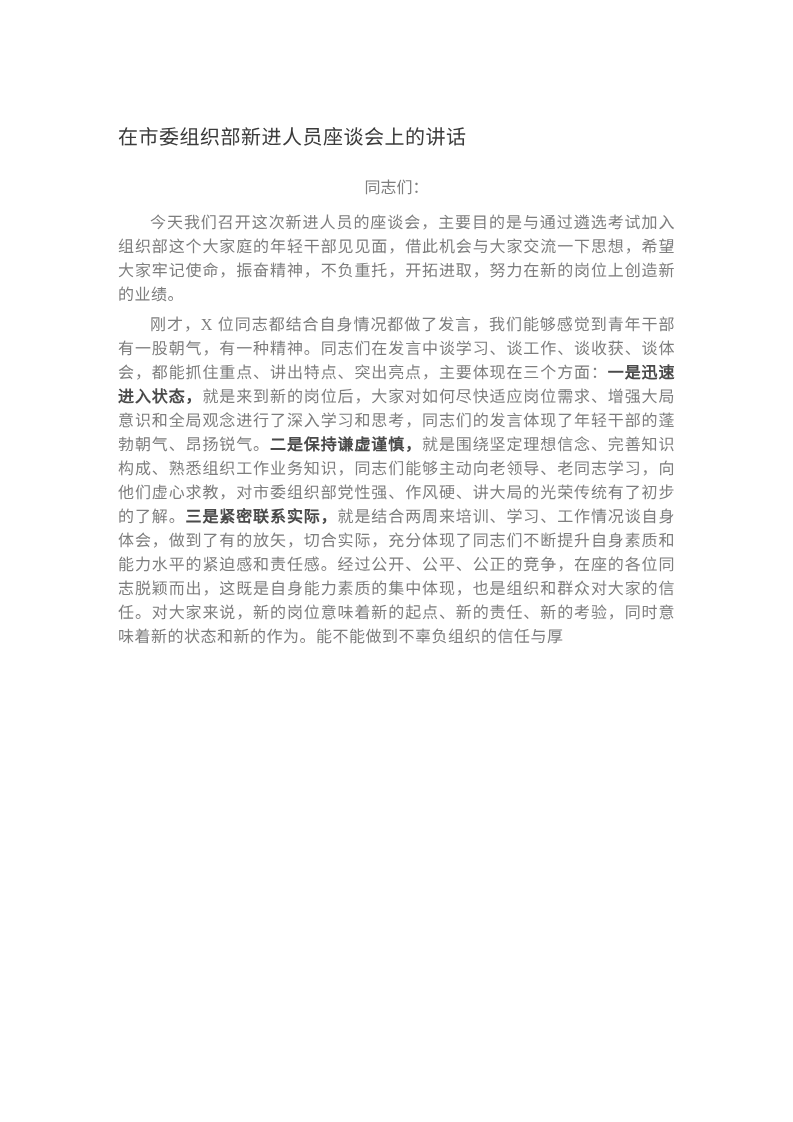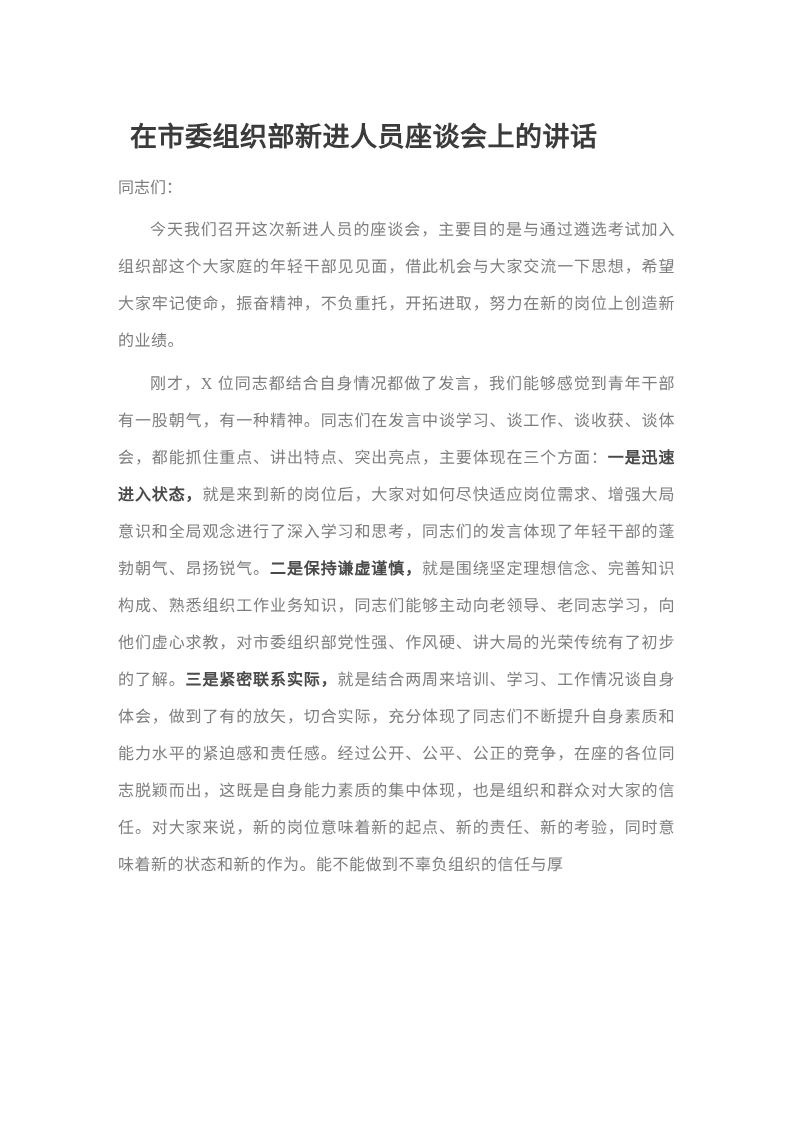--- a/index.html
+++ b/index.html
@@ -24,38 +24,39 @@
     width: 793px; height: 1122px;
     background: var(--page-background);
   }
   .content {
     position: absolute;
     left: 118px;
     top: 120px;
     width: 557px;
   }
   .title {
-    margin: 0 0 16px 12px;
+    margin: 0 0 16px 0;
     font-family: "Liberation Sans", "DejaVu Sans", sans-serif;
-    font-weight: 700;
-    font-size: 27px;
+    font-weight: 400;
+    font-size: 20px;
     line-height: 34px;
     color: var(--title-color);
     letter-spacing: 0.5px;
   }
   .salutation {
     margin: 0 0 6px 0;
     font-size: 16px;
     line-height: 35px;
     color: var(--body-color);
+    text-align: center;
   }
   .para {
     margin: 0 0 6px 0;
     font-size: 16px;
-    line-height: 37px;
+    line-height: 24px;
     color: var(--body-color);
     text-align: justify;
     text-indent: 2em;
     letter-spacing: 0.5px;
   }
   .run.bold {
     font-weight: 700;
     color: var(--bold-color);
   }
 </style>

